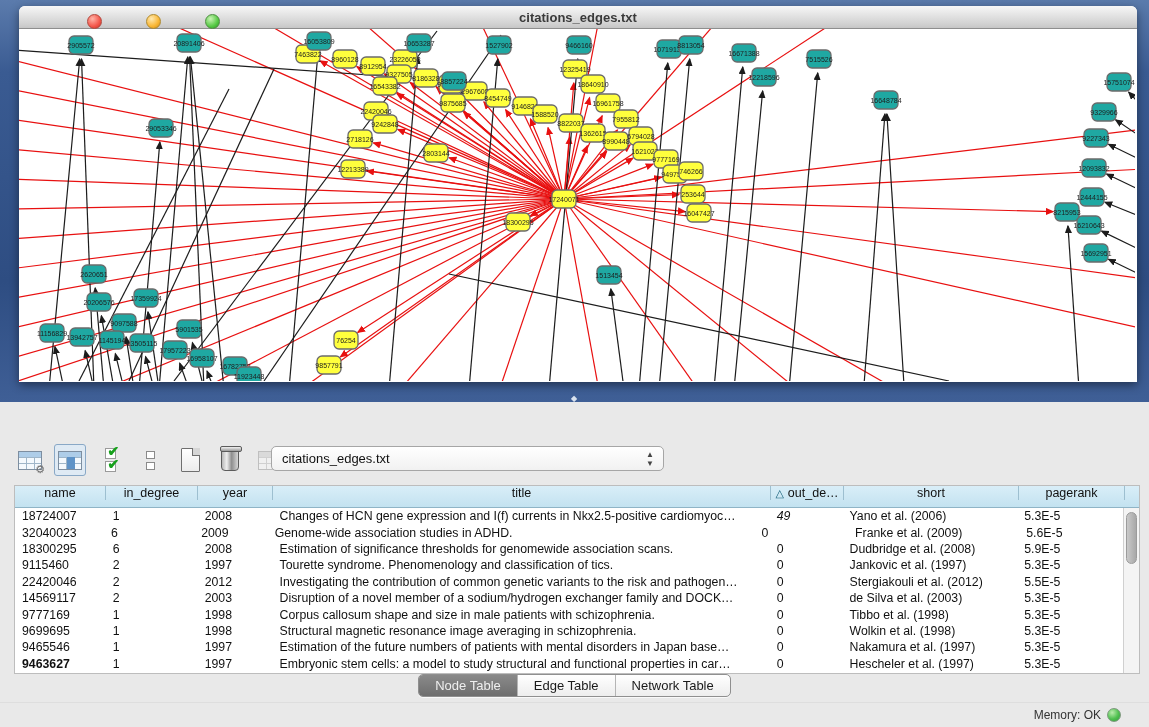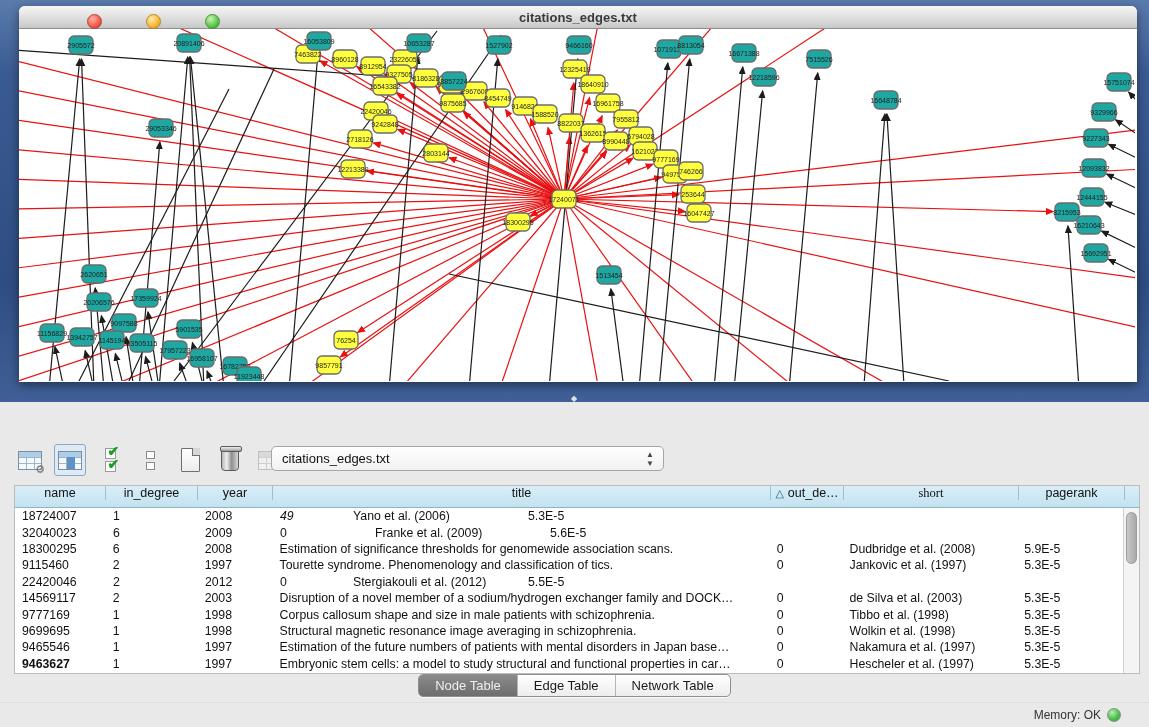--- a/index.html
+++ b/index.html
@@ -581,40 +581,42 @@
         <div class="gh-cell" style="width: 75px;">
           <span>year</span>
         </div>
         <div class="gh-cell" style="width: 498px;">
           <span>title</span>
         </div>
         <div class="gh-cell" style="width: 73px;">
           <span class="sort">△</span>
           <span>out_de…</span>
         </div>
-        <div class="gh-cell" style="width: 175px; font-family: Liberation Serif, serif;">
+        <div class="gh-cell" style="width: 175px;">
           <span>short</span>
         </div>
         <div class="gh-cell" style="width: 106px;">
           <span>pagerank</span>
         </div>
       </div>
     <div class="grid-body" id="grid-body">
         <div class="g-row">
           <div class="g-cell" style="width: 91px;">18724007</div>
           <div class="g-cell" style="width: 92px;">1</div>
           <div class="g-cell" style="width: 75px;">2008</div>
+          <div class="g-cell" style="width: 498px;">Changes of HCN gene expression and I(f) currents in Nkx2.5-positive cardiomyoc…</div>
           <div class="g-cell" style="width: 73px; font-style: italic;">49</div>
           <div class="g-cell" style="width: 175px;">Yano et al. (2006)</div>
           <div class="g-cell" style="width: 106px;">5.3E-5</div>
         </div>
         <div class="g-row">
           <div class="g-cell" style="width: 91px;">32040023</div>
           <div class="g-cell" style="width: 92px;">6</div>
           <div class="g-cell" style="width: 75px;">2009</div>
+          <div class="g-cell" style="width: 498px;">Genome-wide association studies in ADHD.</div>
           <div class="g-cell" style="width: 73px;">0</div>
           <div class="g-cell" style="width: 175px; margin-left: 22px;">Franke et al. (2009)</div>
           <div class="g-cell" style="width: 106px;">5.6E-5</div>
         </div>
         <div class="g-row">
           <div class="g-cell" style="width: 91px;">18300295</div>
           <div class="g-cell" style="width: 92px;">6</div>
           <div class="g-cell" style="width: 75px;">2008</div>
           <div class="g-cell" style="width: 498px;">Estimation of significance thresholds for genomewide association scans.</div>
           <div class="g-cell" style="width: 73px;">0</div>
@@ -627,20 +629,21 @@
           <div class="g-cell" style="width: 75px;">1997</div>
           <div class="g-cell" style="width: 498px;">Tourette syndrome. Phenomenology and classification of tics.</div>
           <div class="g-cell" style="width: 73px;">0</div>
           <div class="g-cell" style="width: 175px;">Jankovic et al. (1997)</div>
           <div class="g-cell" style="width: 106px;">5.3E-5</div>
         </div>
         <div class="g-row">
           <div class="g-cell" style="width: 91px;">22420046</div>
           <div class="g-cell" style="width: 92px;">2</div>
           <div class="g-cell" style="width: 75px;">2012</div>
+          <div class="g-cell" style="width: 498px;">Investigating the contribution of common genetic variants to the risk and pathogen…</div>
           <div class="g-cell" style="width: 73px;">0</div>
           <div class="g-cell" style="width: 175px;">Stergiakouli et al. (2012)</div>
           <div class="g-cell" style="width: 106px;">5.5E-5</div>
         </div>
         <div class="g-row">
           <div class="g-cell" style="width: 91px;">14569117</div>
           <div class="g-cell" style="width: 92px;">2</div>
           <div class="g-cell" style="width: 75px;">2003</div>
           <div class="g-cell" style="width: 498px;">Disruption of a novel member of a sodium/hydrogen exchanger family and DOCK…</div>
           <div class="g-cell" style="width: 73px;">0</div>

